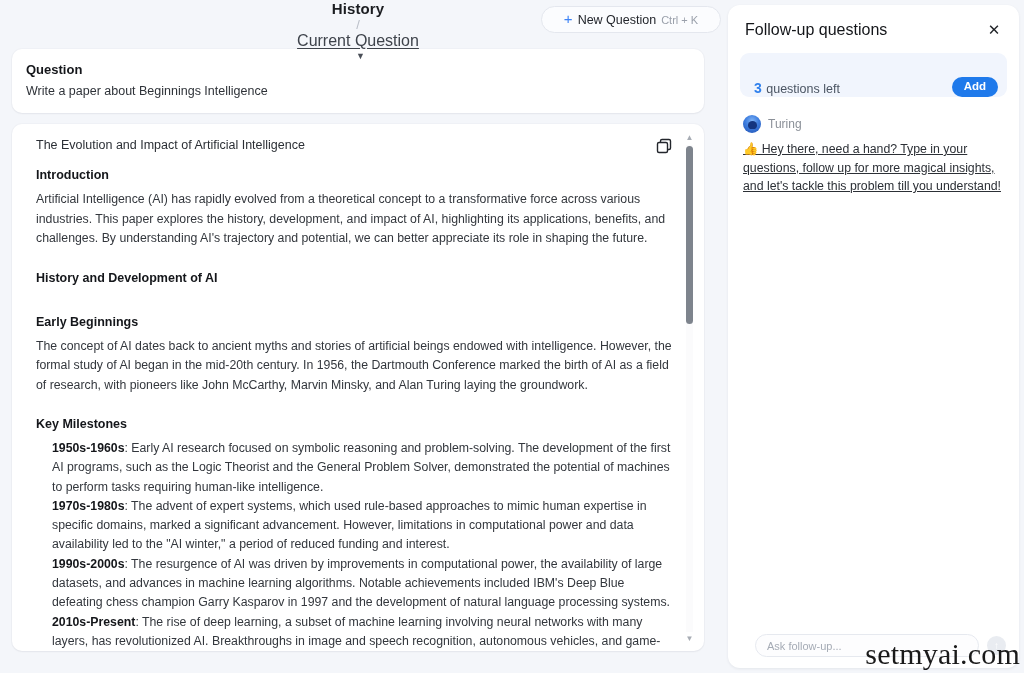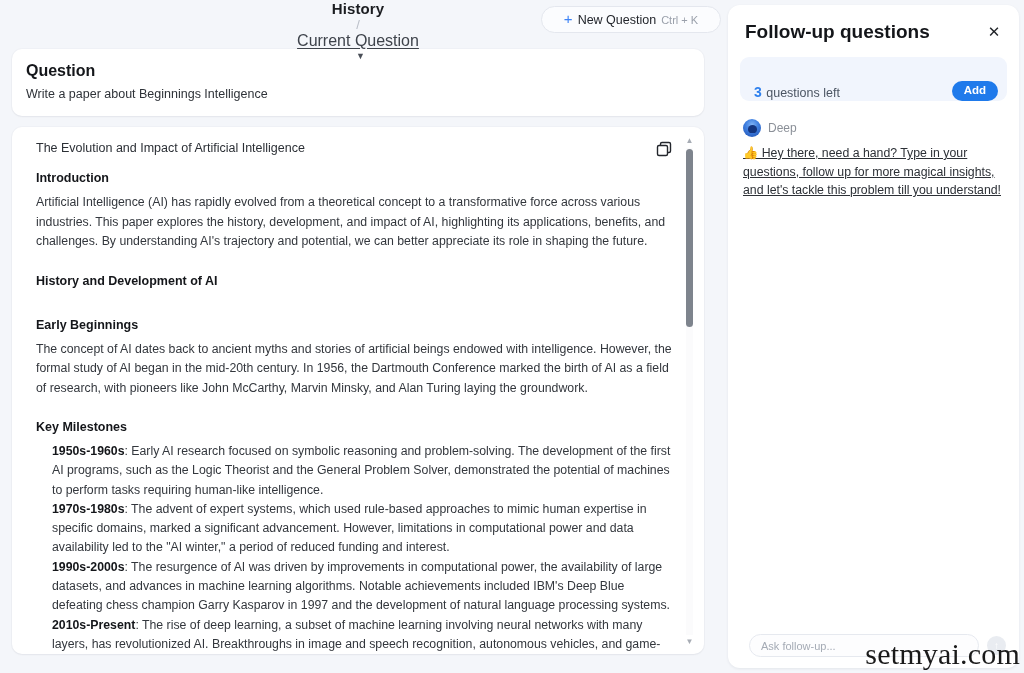--- a/index.html
+++ b/index.html
@@ -91,21 +91,21 @@
   .card {
     background: #ffffff;
     border-radius: 10px;
     box-shadow: 0 1px 2px rgba(16,24,40,.05), 0 0 0 1px rgba(16,24,40,.02);
   }
   .question-card {
     margin-top: 9px;
     padding: 13px 14px 15px 14px;
   }
   .question-label {
-    font-size: 16px;
+    font-size: 13px;
     font-weight: bold;
     color: #14161a;
     margin-bottom: 7px;
   }
   .question-text {
     font-size: 12.5px;
     color: #2e3238;
   }
 
   
@@ -212,22 +212,22 @@
     box-shadow: 0 1px 3px rgba(16,24,40,.07);
     overflow: hidden;
   }
   .rp-header {
     display: flex;
     align-items: center;
     justify-content: space-between;
     padding: 16px 16px 0 17px;
   }
   .rp-title {
-    font-size: 19px;
-    font-weight: bold;
+    font-size: 16px;
+    font-weight: normal;
     color: #14161a;
   }
   .rp-close {
     width: 18px;
     height: 18px;
     color: #1d2024;
     font-size: 15px;
     line-height: 18px;
     text-align: center;
     font-weight: 300;
@@ -291,21 +291,21 @@
   .assistant-msg {
     margin: 7px 16px 0 15px;
     font-size: 12.3px;
     line-height: 18.5px;
     color: #2c3036;
     text-decoration: underline;
   }
 
   .composer {
     position: absolute;
-    left: 8px; right: 0; bottom: 11px;
+    left: 14px; right: 0; bottom: 11px;
     display: flex;
     align-items: center;
     gap: 8px;
     padding: 0 13px;
   }
   .composer-input {
     flex: 1;
     height: 23px;
     border: 1px solid #e6e9ef;
     border-radius: 12px;
@@ -420,21 +420,21 @@
   <div class="quota-banner">
     <div>
       <span class="quota-count">3</span>
       <span class="quota-text">questions left</span>
     </div>
     <span class="add-btn">Add</span>
   </div>
 
   <div class="assistant-row">
     <span class="avatar"></span>
-    <span class="assistant-name">Deep</span>
+    <span class="assistant-name">Turing</span>
   </div>
 
   <div class="assistant-msg">👍 Hey there, need a hand? Type in your questions, follow up for more magical insights, and let's tackle this problem till you understand!</div>
 
   <div class="composer">
     <input class="composer-input" type="text" placeholder="Ask follow-up..." style="">
     <span class="send-btn">↑</span>
   </div>
 
 </div>

